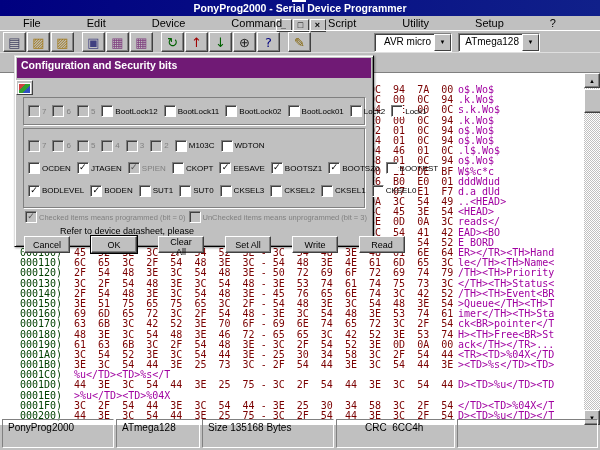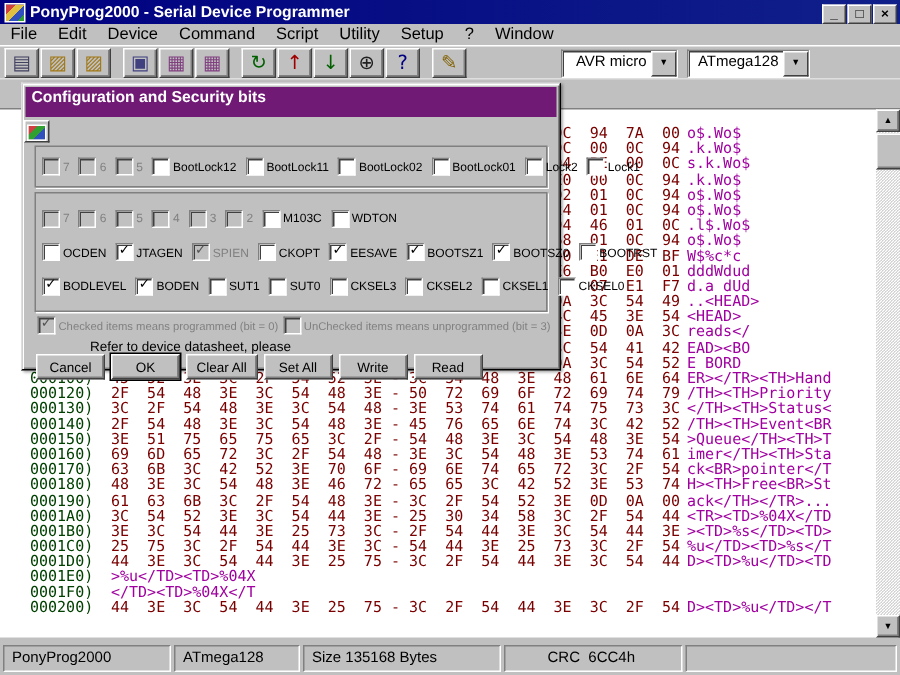--- a/index.html
+++ b/index.html
@@ -3,29 +3,29 @@
 <meta charset="utf-8">
 <style>
   html,body { margin:0; padding:0; }
   body {
     width:600px; height:450px; position:relative; overflow:hidden;
     background:#c0c0c0; font-family:"Liberation Sans", sans-serif;
     -webkit-font-smoothing:none;
   }
   
   .titlebar { position:absolute; left:0; top:0; right:0; height:16px;
-    background:linear-gradient(90deg,#000080,#10208a); display:flex; align-items:center; padding:0 2px; }
+    background:linear-gradient(90deg,#000080,#10208a); display:flex; align-items:center; padding:0 2px;flex-direction:column; }
   .app-icon { width:12px; height:11px; margin:0 3px 0 1px;
     background:linear-gradient(135deg,#d04040 30%,#e0c040 30% 55%,#3050c0 55% 80%,#30a030 80%); border:1px solid #fff; }
   .win-title { color:#ffffff; font-size:10.5px; font-weight:bold; flex:1; white-space:nowrap; }
   .win-btn { width:16px; height:13px; margin-left:1px; background:#c0c0c0;
     border:1px solid; border-color:#ffffff #404040 #404040 #ffffff;
     font-size:9px; line-height:11px; text-align:center; font-weight:bold; padding:0; font-family:"Liberation Sans",sans-serif; }
   .menubar { position:absolute; left:0; top:16px; right:0; height:14px; display:flex; align-items:center; font-size:11px; }
-  .menu-item { padding:0 7px; height:14px; line-height:14px; }
+  .menu-item { padding:0 23px; height:14px; line-height:14px; }
   .toolbar { position:absolute; left:0; top:30px; right:0; height:22px;
     border-top:1px solid #ffffff; display:flex; align-items:center; padding:0 3px; }
   .tool-btn { width:23px; height:20px; margin-right:1px; background:#c0c0c0; padding:0;
     border:1px solid; border-color:#ffffff #404040 #404040 #ffffff;
     box-shadow:inset -1px -1px 0 #808080; display:flex; align-items:center; justify-content:center; }
   .tool-glyph { font-size:13px; line-height:13px; font-family:"DejaVu Sans",sans-serif; }
   .tool-sep { width:7px; height:20px; }
   .combo { display:flex; height:17px; background:#ffffff; margin-right:6px;
     border:1px solid; border-color:#808080 #ffffff #ffffff #808080; box-shadow:inset 1px 1px 0 #404040; }
   .combo-val { font-size:10px; padding:2px 3px 0 4px; white-space:nowrap; overflow:hidden;text-align:right; }
@@ -71,32 +71,32 @@
   .cb { display:inline-flex; align-items:center; gap:2px; margin-right:3px; white-space:nowrap; }
   .cbx { width:10px; height:10px; background:#ffffff; flex:0 0 auto;
     border:1px solid; border-color:#808080 #ffffff #ffffff #808080; box-shadow:inset 1px 1px 0 #404040;
     font-size:9px; line-height:9px; text-align:center; color:#000; font-family:"DejaVu Sans",sans-serif; }
   .cbx.dis { background:#c0c0c0; color:#555555; }
   .cbl { font-size:8px; color:#000; }
   .cbl.dis { color:#808080; }
   .notes-row { position:absolute; left:8px; right:6px; top:131px; display:flex; justify-content:space-between; }
   .notes-row .cbl { font-size:7.5px; color:#808080;text-align:center; }
   .dlg-footer { position:absolute; left:8px; top:146px; font-size:9px; color:#000;margin-left:35px; }
-  .dlg-buttons { position:absolute; left:7px; top:156px; display:flex; gap:4px; }
+  .dlg-buttons { position:absolute; left:7px; top:156px; display:flex; gap:21px; }
   .dlg-btn { min-width:46px; height:17px; background:#c0c0c0; font-size:9px; padding:0 6px;
     border:1px solid; border-color:#ffffff #404040 #404040 #ffffff; box-shadow:inset -1px -1px 0 #808080;
     font-family:"Liberation Sans",sans-serif; }
   .dlg-btn.default { box-shadow:inset -1px -1px 0 #808080, 0 0 0 1px #000000; }
   
   .child-icon-btn { position:absolute; left:16px; top:80px; width:17px; height:15px; z-index:30; background:#c0c0c0; padding:1px;
     border:1px solid; border-color:#ffffff #404040 #404040 #ffffff; }
   .child-icon { display:block; width:11px; height:9px; margin:1px auto 0;
     background:linear-gradient(135deg,#d04040 30%,#30a030 30% 60%,#3050c0 60%); border:1px solid #ffffff; }
   
-  .statusbar { position:absolute; left:2px; right:2px; bottom:2px; height:18px; display:flex; gap:2px; }
+  .statusbar { position:absolute; left:2px; right:2px; bottom:2px; height:29px; display:flex; gap:2px; }
   .panel { border:1px solid; border-color:#808080 #ffffff #ffffff #808080;
     font-size:10px; padding:2px 5px 0; white-space:pre; overflow:hidden; }
   .panel.p0 { width:100px; } .panel.p1 { width:72px; } .panel.p2 { width:120px; }
   .panel.p3 { width:84px;padding-left:28px; } .panel.p4 { flex:1; }
 </style>
 </head>
 <body>
 
 <div class="titlebar">
   <div class="app-icon"></div>
@@ -182,34 +182,35 @@
       <div class="hexrow"><span class="addr">000070)</span><span class="bytes">6F  24  20  57  6F  24  0C  94 - 57  01  0C  94  68  01  0C  94</span><span class="ascii">o$.Wo$          </span></div>
       <div class="hexrow"><span class="addr">000080)</span><span class="bytes">57  24  25  63  2A  63  11  24 - 1F  BE  CF  EF  D0  E1  DE  BF</span><span class="ascii">W$%c*c          </span></div>
       <div class="hexrow"><span class="addr">000090)</span><span class="bytes">64  64  64  57  64  75  64  18 - BE  20  E0  A0  E6  B0  E0  01</span><span class="ascii">dddWdud         </span></div>
       <div class="hexrow"><span class="addr">0000A0)</span><span class="bytes">64  2E  61  20  64  55  64  C0 - 1D  92  A9  36  B1  07  E1  F7</span><span class="ascii">d.a dUd         </span></div>
       <div class="hexrow"><span class="addr">0000B0)</span><span class="bytes">4C  45  3E  0D  0A  3C  48  45 - 41  44  3E  0D  0A  3C  54  49</span><span class="ascii">..&lt;HEAD&gt;        </span></div>
       <div class="hexrow"><span class="addr">0000C0)</span><span class="bytes">3C  48  45  41  44  3E  0D  0A - 3C  54  49  54  4C  45  3E  54</span><span class="ascii">&lt;HEAD&gt;          </span></div>
       <div class="hexrow"><span class="addr">0000D0)</span><span class="bytes">72  65  61  64  73  3C  2F  54 - 49  54  4C  45  3E  0D  0A  3C</span><span class="ascii">reads&lt;/         </span></div>
       <div class="hexrow"><span class="addr">0000E0)</span><span class="bytes">45  41  44  3E  3C  42  4F  44 - 59  3E  0D  0A  3C  54  41  42</span><span class="ascii">EAD&gt;&lt;BO         </span></div>
       <div class="hexrow"><span class="addr">0000F0)</span><span class="bytes">45  20  42  4F  52  44  45  52 - 3D  31  3E  0D  0A  3C  54  52</span><span class="ascii">E BORD          </span></div>
       <div class="hexrow"><span class="addr">000100)</span><span class="bytes">45  52  3E  3C  2F  54  52  3E - 3C  54  48  3E  48  61  6E  64</span><span class="ascii">ER&gt;&lt;/TR&gt;&lt;TH&gt;Hand</span></div>
+      <div class="hexrow"><span class="addr">000110)</span><span class="bytes">6C  65  3C  2F  54  48  3E  3C - 54  48  3E  4E  61  6D  65  3C</span><span class="ascii">le&lt;/TH&gt;&lt;TH&gt;Name&lt;</span></div>
       <div class="hexrow"><span class="addr">000120)</span><span class="bytes">2F  54  48  3E  3C  54  48  3E - 50  72  69  6F  72  69  74  79</span><span class="ascii">/TH&gt;&lt;TH&gt;Priority</span></div>
       <div class="hexrow"><span class="addr">000130)</span><span class="bytes">3C  2F  54  48  3E  3C  54  48 - 3E  53  74  61  74  75  73  3C</span><span class="ascii">&lt;/TH&gt;&lt;TH&gt;Status&lt;</span></div>
       <div class="hexrow"><span class="addr">000140)</span><span class="bytes">2F  54  48  3E  3C  54  48  3E - 45  76  65  6E  74  3C  42  52</span><span class="ascii">/TH&gt;&lt;TH&gt;Event&lt;BR</span></div>
       <div class="hexrow"><span class="addr">000150)</span><span class="bytes">3E  51  75  65  75  65  3C  2F - 54  48  3E  3C  54  48  3E  54</span><span class="ascii">&gt;Queue&lt;/TH&gt;&lt;TH&gt;T</span></div>
       <div class="hexrow"><span class="addr">000160)</span><span class="bytes">69  6D  65  72  3C  2F  54  48 - 3E  3C  54  48  3E  53  74  61</span><span class="ascii">imer&lt;/TH&gt;&lt;TH&gt;Sta</span></div>
       <div class="hexrow"><span class="addr">000170)</span><span class="bytes">63  6B  3C  42  52  3E  70  6F - 69  6E  74  65  72  3C  2F  54</span><span class="ascii">ck&lt;BR&gt;pointer&lt;/T</span></div>
       <div class="hexrow"><span class="addr">000180)</span><span class="bytes">48  3E  3C  54  48  3E  46  72 - 65  65  3C  42  52  3E  53  74</span><span class="ascii">H&gt;&lt;TH&gt;Free&lt;BR&gt;St</span></div>
       <div class="hexrow"><span class="addr">000190)</span><span class="bytes">61  63  6B  3C  2F  54  48  3E - 3C  2F  54  52  3E  0D  0A  00</span><span class="ascii">ack&lt;/TH&gt;&lt;/TR&gt;...</span></div>
       <div class="hexrow"><span class="addr">0001A0)</span><span class="bytes">3C  54  52  3E  3C  54  44  3E - 25  30  34  58  3C  2F  54  44</span><span class="ascii">&lt;TR&gt;&lt;TD&gt;%04X&lt;/TD</span></div>
       <div class="hexrow"><span class="addr">0001B0)</span><span class="bytes">3E  3C  54  44  3E  25  73  3C - 2F  54  44  3E  3C  54  44  3E</span><span class="ascii">&gt;&lt;TD&gt;%s&lt;/TD&gt;&lt;TD&gt;</span></div>
-      <div class="hexrow"><span class="addr">0001C0)</span><span class="bytes">25  75  3C  2F  54  44  3E  3C - 54  44  3E  25  73  3C  2F  54</span><span class="ascii">%u&lt;/TD&gt;&lt;TD&gt;%s&lt;/T</span></div>
+      <div class="hexrow"><span class="addr">0001C0)</span><span class="ascii">%u&lt;/TD&gt;&lt;TD&gt;%s&lt;/T</span></div>
       <div class="hexrow"><span class="addr">0001D0)</span><span class="bytes">44  3E  3C  54  44  3E  25  75 - 3C  2F  54  44  3E  3C  54  44</span><span class="ascii">D&gt;&lt;TD&gt;%u&lt;/TD&gt;&lt;TD</span></div>
       <div class="hexrow"><span class="addr">0001E0)</span><span class="ascii">&gt;%u&lt;/TD&gt;&lt;TD&gt;%04X</span></div>
-      <div class="hexrow"><span class="addr">0001F0)</span><span class="ascii">&lt;/TD&gt;&lt;TD&gt;%04X&lt;/T</span></div>
+      <div class="hexrow"><span class="addr">0001F0)</span><span class="bytes">3C  2F  54  44  3E  3C  54  44 - 3E  25  30  34  58  3C  2F  54</span><span class="ascii">&lt;/TD&gt;&lt;TD&gt;%04X&lt;/T</span></div>
       <div class="hexrow"><span class="addr">000200)</span><span class="bytes">44  3E  3C  54  44  3E  25  75 - 3C  2F  54  44  3E  3C  2F  54</span><span class="ascii">D&gt;&lt;TD&gt;%u&lt;/TD&gt;&lt;/T</span></div>
     </div>
   <div class="vscroll">
     <button class="sb-btn sb-up">▲</button>
     <div class="sb-thumb"></div>
     <button class="sb-btn sb-down">▼</button>
   </div>
 </div>
 
 <div class="dialog">

